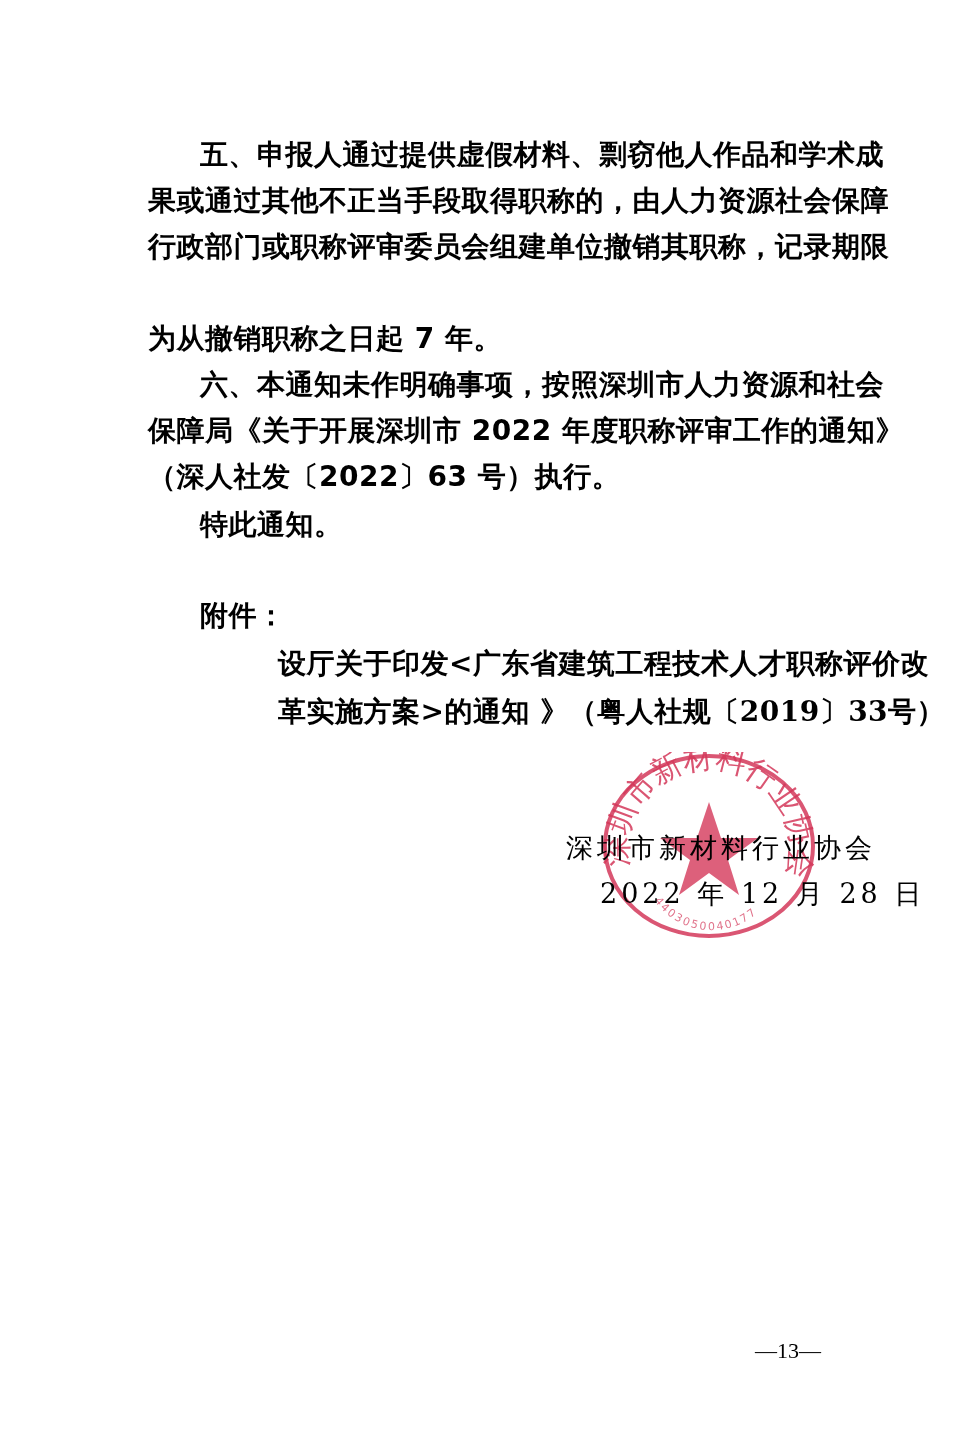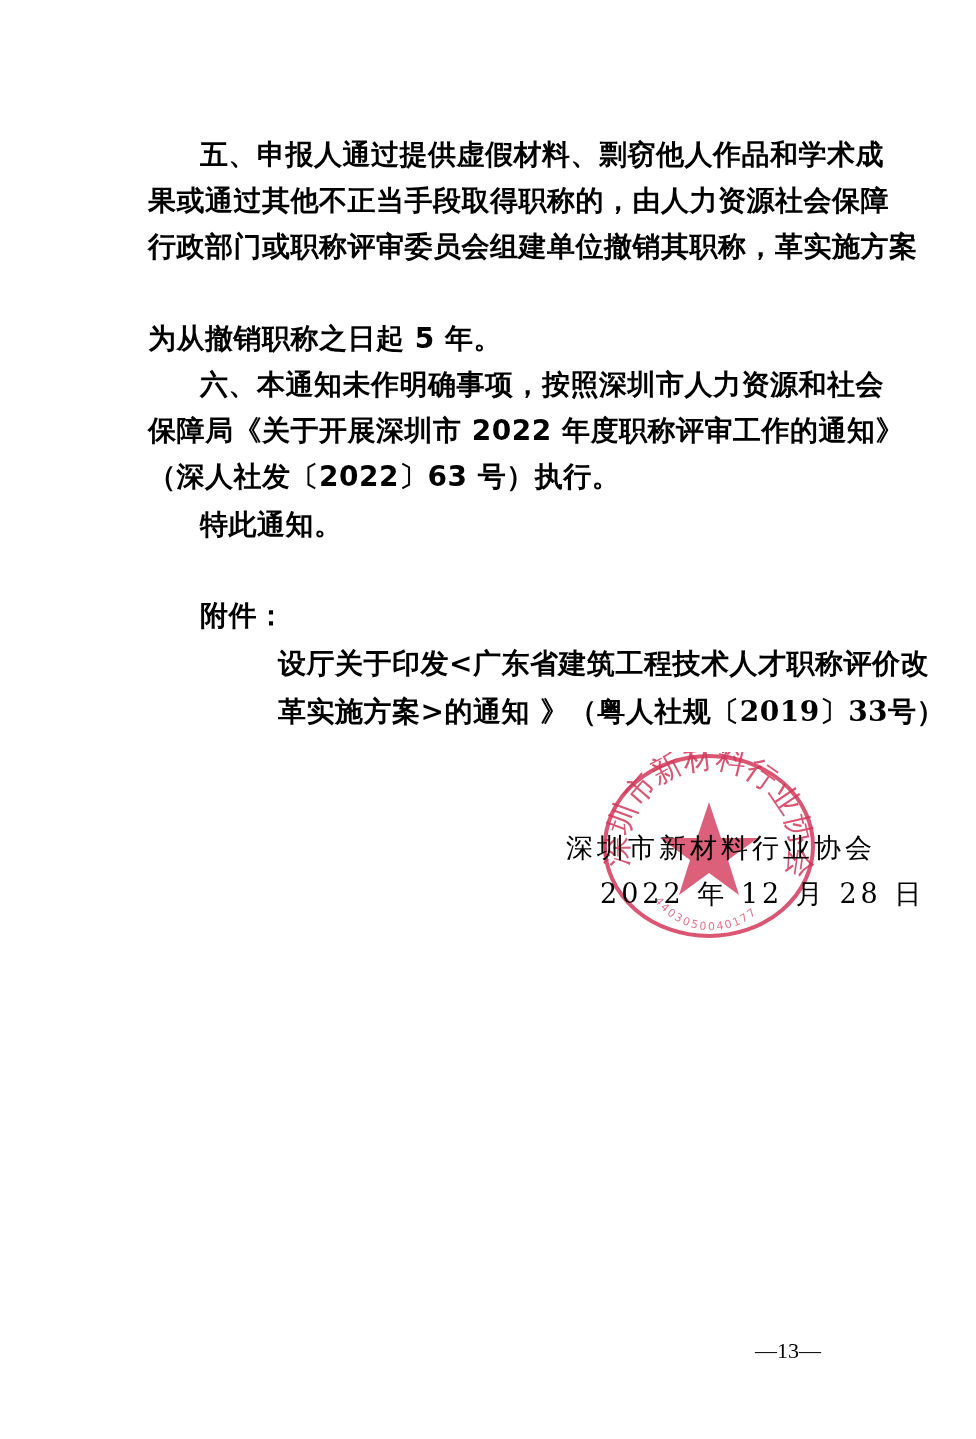--- a/index.html
+++ b/index.html
@@ -12,22 +12,22 @@
   .sig { position:absolute; font-family:"DejaVu Serif", serif; font-size:27px; white-space:nowrap; letter-spacing:4px; }
   .pagenum { position:absolute; left:755px; top:1338px; font-family:"Liberation Serif", serif; font-size:22px; }
 </style>
 </head>
 <body>
 
 <div class="page">
 
   <div class="line" style="left:200px;top:135px;">五、申报人通过提供虚假材料、剽窃他人作品和学术成</div>
   <div class="line" style="left:148px;top:181px;">果或通过其他不正当手段取得职称的，由人力资源社会保障</div>
-  <div class="line" style="left:148px;top:227px;">行政部门或职称评审委员会组建单位撤销其职称，革实施方案</div>
-  <div class="line" style="left:148px;top:319px;">为从撤销职称之日起 5 年。</div>
+  <div class="line" style="left:148px;top:227px;">行政部门或职称评审委员会组建单位撤销其职称，记录期限</div>
+  <div class="line" style="left:148px;top:319px;">为从撤销职称之日起 7 年。</div>
 
   <div class="line" style="left:200px;top:365px;">六、本通知未作明确事项，按照深圳市人力资源和社会</div>
   <div class="line" style="left:148px;top:411px;">保障局《关于开展深圳市 2022 年度职称评审工作的通知》</div>
   <div class="line" style="left:148px;top:457px;">（深人社发〔2022〕63 号）执行。</div>
 
   <div class="line light" style="left:200px;top:505px;">特此通知。</div>
 
   <div class="line light" style="left:200px;top:596px;text-align:center;">附件：</div>
   <div class="line light" style="left:278px;top:644px;">设厅关于印发&lt;广东省建筑工程技术人才职称评价改</div>
   <div class="line light" style="left:278px;top:692px;">革实施方案&gt;的通知 》（粤人社规〔2019〕33号）</div>

